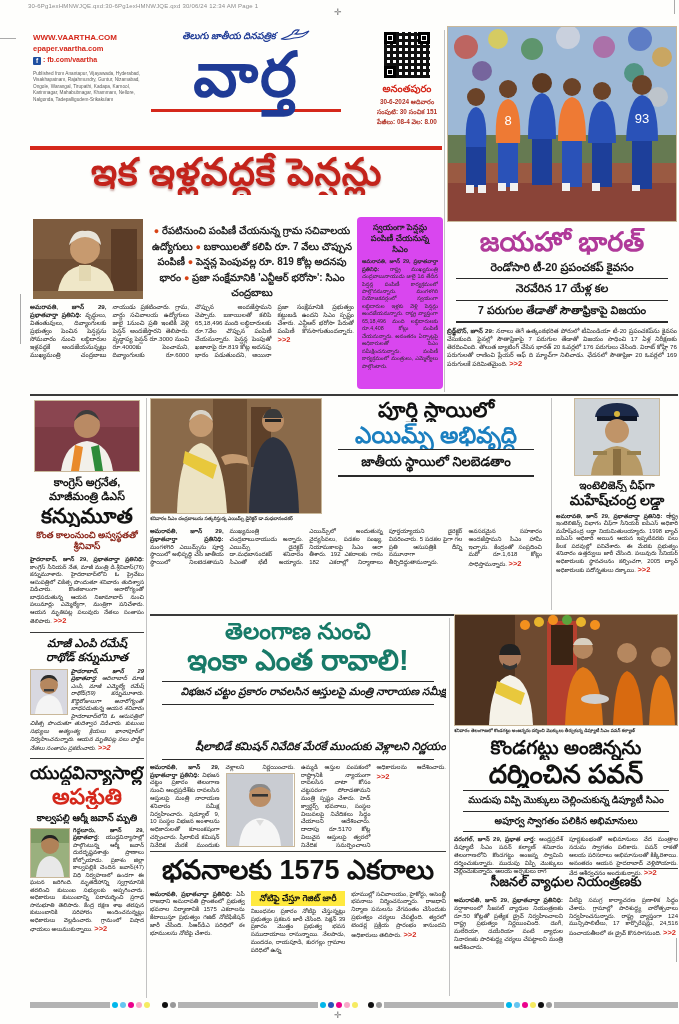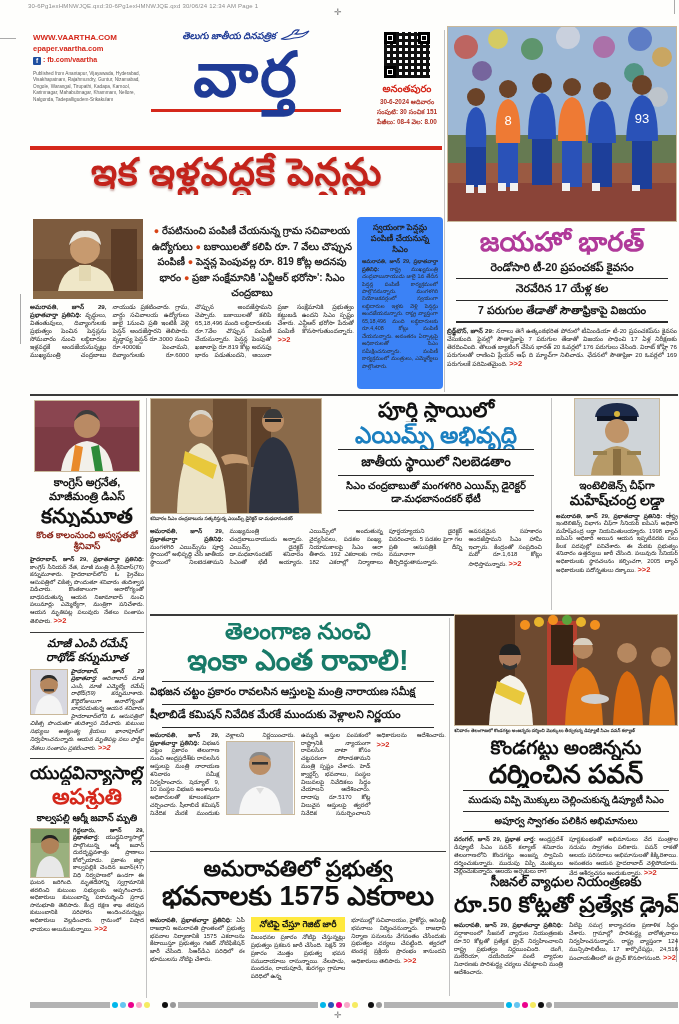--- a/index.html
+++ b/index.html
@@ -34,21 +34,21 @@
       position:relative;margin:0 auto;}
   .qr i{position:absolute;width:12px;height:12px;background:#fff;border:3px solid #000;box-sizing:border-box;}
   .qr i:after{content:"";position:absolute;inset:1px;background:#000;}
   .qr .f1{left:0;top:0}.qr .f2{right:0;top:0}.qr .f3{left:0;bottom:0}
 
   
   .lead-hl{font-size:38px;font-weight:800;color:#c3231b;text-align:center;line-height:1.15;
            text-shadow:0 2px 2px rgba(110,15,8,.35);letter-spacing:.5px;}
   .bullets{font-size:10px;font-weight:bold;color:#262626;line-height:1.5;text-align:center;}
   .bullet-dot{color:#d84315;font-size:9px;}
-  .ybox{background:#3b82f6;border-radius:4px;padding:5px 5px;box-sizing:border-box;}
+  .ybox{background:#d946ef;border-radius:4px;padding:5px 5px;box-sizing:border-box;}
   .ybox-title{font-size:8.2px;font-weight:bold;text-align:center;line-height:1.35;color:#222;}
   .ybox-body{font-size:5.4px;line-height:1.38;text-align:justify;margin-top:3px;color:#2b2b2b;}
   .body-cols{font-size:6.2px;line-height:1.3;text-align:justify;color:#202020;}
   .c4{column-count:4;column-gap:6px;}
   .c5{column-count:5;column-gap:6px;}
   .dl{font-weight:bold;}
 
   
   .photo-frame{border:1px solid #c9b89a;box-sizing:border-box;overflow:hidden;}
   .cr-hl{font-size:27px;font-weight:800;color:#b03a9a;text-align:center;line-height:1.1;}
@@ -60,21 +60,21 @@
   .rail-hl-big{font-size:21px;font-weight:800;text-align:center;color:#141414;line-height:1.1;}
   .rail-sub{font-size:9px;font-weight:bold;text-align:center;color:#8a2418;line-height:1.3;margin-top:3px;}
   .rail-body{font-size:5.8px;line-height:1.3;text-align:justify;color:#202020;margin-top:3px;}
   .float-photo{float:left;margin:1px 3px 1px 0;}
   .caption{font-size:4.8px;font-weight:bold;color:#333;}
   .aiims-l1{font-size:21px;font-weight:800;text-align:center;color:#121212;line-height:1.15;}
   .aiims-l2{font-size:23px;font-weight:800;text-align:center;color:#1b7fc0;line-height:1.15;}
   .aiims-s1{font-size:13px;font-weight:bold;text-align:center;color:#161616;padding:4px 0 3px;}
   .aiims-s2{font-size:10px;font-weight:bold;text-align:center;color:#161616;line-height:1.3;padding:3px 0;}
   .tel-hl{font-weight:800;text-align:center;color:#187a68;line-height:1.15;}
-  .tel-sub{font-size:10.5px;font-weight:bold;text-align:left;color:#161616;padding:3.5px 0;}
+  .tel-sub{font-size:10.5px;font-weight:bold;text-align:right;color:#161616;padding:3.5px 0;font-style:italic;}
   .inline-photo{display:inline-block;width:100%;margin:1px 0;}
   .paw-l1{font-size:19px;font-weight:800;text-align:center;color:#121212;line-height:1.2;}
   .paw-l2{font-size:26px;font-weight:800;text-align:center;color:#121212;line-height:1.1;}
   .flexcols{display:flex;gap:6px;}
   .flexcols>div{flex:1;font-size:6px;line-height:1.3;text-align:justify;color:#202020;}
   .hilite{background:#ffe93e;font-size:8.5px;font-weight:bold;text-align:center;padding:2px 1px;margin-bottom:2px;color:#111;}
   .ama-l1{font-size:22px;font-weight:800;text-align:center;color:#121212;line-height:1.2;}
   .ama-l2{font-size:27px;font-weight:800;text-align:center;color:#121212;line-height:1.1;}
   .sea-sub{font-size:13px;font-weight:bold;text-align:center;color:#161616;}
   .sea-hl{font-size:22px;font-weight:800;text-align:center;color:#121212;line-height:1.15;}
@@ -328,21 +328,20 @@
           <path d="M98 114 Q100 42 122 38 Q146 42 148 114 Z" fill="#2e3340"></path>
           <path d="M96 58 Q80 52 70 58 L74 66 Q86 62 98 66 Z" fill="#c49a70"></path>
         </svg>
     </div>
     <div class="abs" style="left:180px;top:0;width:212px;">
       <div class="aiims-l1 nowrap">పూర్తి స్థాయిలో</div>
       <div class="aiims-l2 nowrap">ఎయిమ్స్ అభివృద్ధి</div>
       <div class="subrule"></div>
       <div class="aiims-s1 nowrap">జాతీయ స్థాయిలో నిలబెడతాం</div>
       <div class="subrule"></div>
-      <div class="aiims-s2 ovh" style="height:28px;">సిఎం చంద్రబాబుతో మంగళగిరి ఎయిమ్స్ డైరెక్టర్ డా.మధబానందకర్ భేటీ</div>
       <div class="subrule"></div>
     </div>
     <div class="abs caption nowrap" style="left:0;top:118px;width:172px;">శనివారం సిఎం చంద్రబాబును సత్కరిస్తున్న ఎయిమ్స్ డైరెక్టర్ డా.మధబానందకర్</div>
     <div class="abs body-cols c5 ovh" style="left:0;top:130px;width:392px;height:82px;font-size:6px;">
       <b class="dl">అమరావతి, జూన్ 29, ప్రభాతవార్తా ప్రతినిధి:</b><span> మంగళగిరి ఎయిమ్స్‌ను పూర్తి స్థాయిలో అభివృద్ధి చేసి జాతీయ స్థాయిలో నిలబెడతామని ముఖ్యమంత్రి చంద్రబాబునాయుడు అన్నారు. ఎయిమ్స్ డైరెక్టర్ డా.మధబానందకర్ శనివారం సిఎంతో భేటీ అయ్యారు. ఎయిమ్స్‌లో అందుతున్న వైద్యసేవలు, పడకల సంఖ్య, నియామకాలపై సిఎం ఆరా తీశారు. 192 ఎకరాలకు గాను 182 ఎకరాల్లో నిర్మాణాలు పూర్తయ్యాయని డైరెక్టర్ వివరించారు. 5 పడకల పైగా గల ప్రతి ఆసుపత్రికి దీన్ని నమూనాగా తీర్చిదిద్దుతామన్నారు. అవసరమైన సహకారం అందజేస్తామని సిఎం హామీ ఇచ్చారు. కేంద్రంతో సంప్రదించి మరో రూ.1,618 కోట్లు సాధిస్తామన్నారు.</span>
       <span class="more">&gt;&gt;2</span>
     </div>
   </div>
 
   <div class="abs vrule" style="left:551px;top:398px;height:212px;"></div>
@@ -370,21 +369,21 @@
   </div>
 
   <div class="abs hrule" style="left:150px;top:614px;width:528px;height:1.5px;"></div>
 
   <div class="abs" style="left:150px;top:618px;width:296px;">
     <div class="tel-hl nowrap" style="font-size:23px;">తెలంగాణ నుంచి</div>
     <div class="tel-hl nowrap" style="font-size:29px;">ఇంకా ఎంత రావాలి!</div>
     <div class="subrule" style="margin-top:3px;"></div>
     <div class="tel-sub nowrap">విభజన చట్టం ప్రకారం రావలసిన ఆస్తులపై మంత్రి నారాయణ సమీక్ష</div>
     <div class="subrule"></div>
-    <div class="tel-sub nowrap" style="font-size:11px;">షీలాబిడే కమిషన్ నివేదిక మేరకే ముందుకు వెళ్లాలని నిర్ణయం</div>
+    <div class="tel-sub nowrap" style="font-size:11px;margin-top:32px;">షీలాబిడే కమిషన్ నివేదిక మేరకే ముందుకు వెళ్లాలని నిర్ణయం</div>
     <div class="subrule"></div>
     <div class="body-cols c4 ovh" style="margin-top:4px;height:122px;font-size:6px;">
       <b class="dl">అమరావతి, జూన్ 29, ప్రభాతవార్తా ప్రతినిధి:</b><span> విభజన చట్టం ప్రకారం తెలంగాణ నుంచి ఆంధ్రప్రదేశ్‌కు రావలసిన ఆస్తులపై మంత్రి నారాయణ శనివారం సమీక్ష నిర్వహించారు. షెడ్యూల్ 9, 10 సంస్థల విభజన అంశాలను అధికారులతో కూలంకషంగా చర్చించారు. షీలాబిడే కమిషన్ నివేదిక మేరకే ముందుకు వెళ్లాలని నిర్ణయించారు.</span>
       <span class="inline-photo photo-frame" style="height:74px;">
         <svg width="66" height="72" viewBox="0 0 66 72">
             <rect width="66" height="72" fill="#c9ccd2"></rect>
             <circle cx="33" cy="22" r="11" fill="#bb8e66"></circle>
             <path d="M22 18 Q25 9 33 10 Q41 9 44 18 Q38 13 33 13 Q28 13 22 18 Z" fill="#8a8a8a"></path>
             <rect x="25" y="20" width="16" height="2.6" fill="#333"></rect>
             <path d="M12 72 Q14 46 33 44 Q52 46 54 72 Z" fill="#f6f6f6"></path>
@@ -438,35 +437,33 @@
     <div class="cr-sub nowrap" style="font-size:9.5px;">అపూర్వ స్వాగతం పలికిన అభిమానులు</div>
     <div class="subrule"></div>
     <div class="flexcols ovh" style="margin-top:4px;height:46px;">
       <div><b class="dl">వరంగల్, జూన్ 29, ప్రభాత వార్త:</b><span> ఆంధ్రప్రదేశ్ డిప్యూటీ సిఎం పవన్ కల్యాణ్ శనివారం తెలంగాణలోని కొండగట్టు అంజన్న స్వామిని దర్శించుకున్నారు. ముడుపు విప్పి మొక్కులు చెల్లించుకున్నారు. ఆలయ అర్చకులు రాగ</span></div>
       <div><span> పూర్ణకుంభంతో అభిమానులు వేద మంత్రాల నడుమ స్వాగతం పలికారు. పవన్ రాకతో ఆలయ పరిసరాలు అభిమానులతో కిక్కిరిశాయి. అనంతరం ఆయన హైదరాబాద్ వెళ్లిపోయారు. వేద ఆశీర్వచనం అందుకున్నారు.</span> <span class="more">&gt;&gt;2</span></div>
     </div>
   </div>
   <div class="abs hrule" style="left:454px;top:868px;width:224px;"></div>
 
   <div class="abs" style="left:150px;top:856px;width:296px;">
-    <div class="ama-l1 nowrap">అమరావతిలో ప్రభుత్వ</div>
     <div class="ama-l2 nowrap">భవనాలకు 1575 ఎకరాలు</div>
     <div class="flexcols ovh" style="margin-top:5px;height:78px;">
       <div><b class="dl">అమరావతి, ప్రభాతవార్తా ప్రతినిధి:</b><span> ఏపీ రాజధాని అమరావతి ప్రాంతంలో ప్రభుత్వ భవనాల నిర్మాణానికి 1575 ఎకరాలను కేటాయిస్తూ ప్రభుత్వం గెజిట్ నోటిఫికేషన్ జారీ చేసింది. సిఆర్‌డిఎ పరిధిలో ఈ భూములను నోటిఫై చేశారు.</span></div>
       <div>
         <div class="hilite nowrap">నోటిఫై చేస్తూ గెజిట్ జారీ</div>
         <span> నిబంధనల ప్రకారం నోటిఫై చేస్తున్నట్లు ప్రభుత్వం ప్రకటన జారీ చేసింది. సెక్షన్ 39 ప్రకారం మొత్తం ప్రభుత్వ భవన సముదాయాలు రానున్నాయి. నేలపాడు, మందడం, రాయపూడి, కురగల్లు గ్రామాల పరిధిలో ఉన్న</span>
       </div>
       <div><span> భూముల్లో సచివాలయం, హైకోర్టు, అసెంబ్లీ భవనాలు నిర్మించనున్నారు. రాజధాని నిర్మాణ పనులను వేగవంతం చేసేందుకు ప్రభుత్వం చర్యలు చేపట్టింది. త్వరలో టెండర్ల ప్రక్రియ ప్రారంభం కానుందని అధికారులు తెలిపారు.</span> <span class="more">&gt;&gt;2</span></div>
     </div>
   </div>
 
   <div class="abs" style="left:454px;top:874px;width:224px;">
     <div class="sea-sub nowrap">సీజనల్ వ్యాధుల నియంత్రణకు</div>
-    <div class="sea-hl nowrap">రూ.50 కోట్లతో ప్రత్యేక డ్రైవ్</div>
     <div class="flexcols ovh" style="margin-top:5px;height:76px;">
       <div><b class="dl">అమరావతి, జూన్ 29, ప్రభాతవార్తా ప్రతినిధి:</b><span> వర్షాకాలంలో సీజనల్ వ్యాధుల నియంత్రణకు రూ.50 కోట్లతో ప్రత్యేక డ్రైవ్ నిర్వహించాలని రాష్ట్ర ప్రభుత్వం నిర్ణయించింది. డెంగీ, మలేరియా, డయేరియా వంటి వ్యాధుల నివారణకు పారిశుద్ధ్య చర్యలు చేపట్టాలని మంత్రి ఆదేశించారు.</span></div>
       <div><span> వీటిపై సమగ్ర కార్యాచరణ ప్రణాళిక సిద్ధం చేశారు. గ్రామాల్లో పారిశుద్ధ్య వారోత్సవాలు నిర్వహించనున్నారు. రాష్ట్ర వ్యాప్తంగా 124 మున్సిపాలిటీలు, 17 కార్పొరేషన్లు, 24,516 పంచాయతీలలో ఈ డ్రైవ్ కొనసాగనుంది.</span> <span class="more">&gt;&gt;2</span></div>
     </div>
   </div>
 
   <div class="abs cbar" style="left:30px;top:1002px;width:648px;">
     <span class="seg" style="width:80px;"></span>
     <span class="dot" style="background:#00b7eb;"></span>
       <span class="dot" style="background:#66c5f0;"></span>

